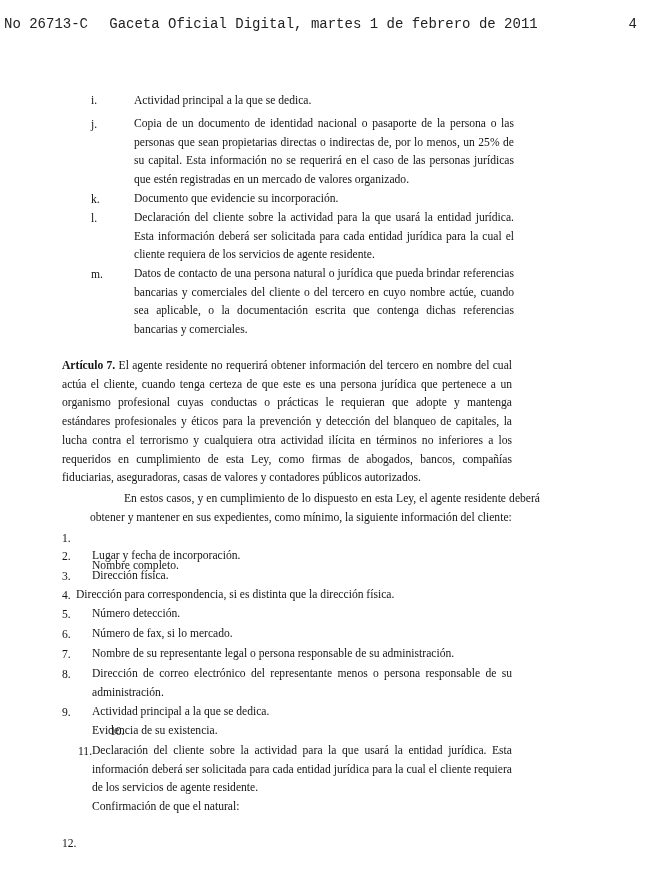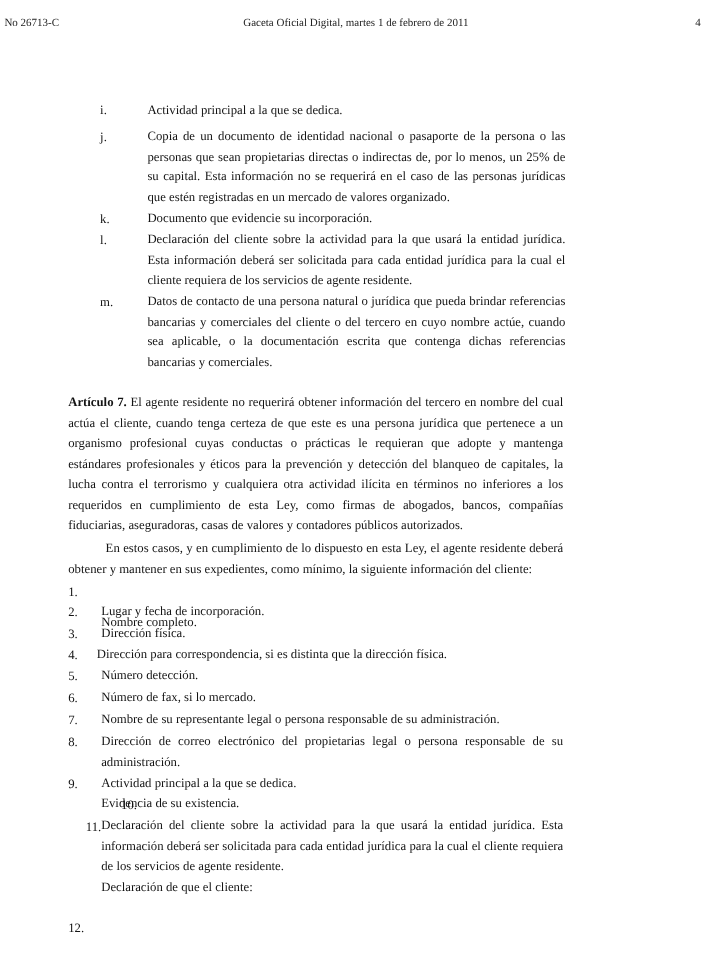--- a/index.html
+++ b/index.html
@@ -1,27 +1,27 @@
 <!DOCTYPE html>
 <html><head>
 <meta charset="utf-8">
 <style>
   html, body { margin: 0; padding: 0; background: #ffffff; }
   body { width: 647px; height: 880px; position: relative; overflow: hidden; color: #111; }
-  .hdr { position: absolute; top: 16px; font-family: Liberation Serif, serif; font-size: 10px; color: #222; }
+  .hdr { position: absolute; top: 16px; font-family: Liberation Mono, monospace; font-size: 14px; color: #222; }
   .hdr-left { left: 4px; }
   .hdr-center { left: 0; width: 647px; text-align: center; }
   .hdr-right { right: 10px; }
   .doc { font-family: "Liberation Serif", serif; font-size: 11.6px; color: #141414; }
   .item { position: absolute; }
   .mark { position: absolute; }
   .txt { position: absolute; line-height: 18.5px; text-align: justify; }
   .para { position: absolute; left: 62px; width: 450px; line-height: 18.7px; text-align: justify; }
   .bold { font-weight: bold; }
-  .indent { text-indent: 34px; }
+  .indent { text-indent: 34px; margin-left: 28px; }
 </style>
 </head>
 <body>
 
 <div class="hdr hdr-left">No 26713-C</div>
 <div class="hdr hdr-center">Gaceta Oficial Digital, martes 1 de febrero de 2011</div>
 <div class="hdr hdr-right">4</div>
 
 <div class="doc">
 
@@ -57,48 +57,48 @@
   <div class="item">
     <span class="mark" style="left:62px; top:550px;">2.</span>
     <span class="txt" style="left:92px; top:547px; width:420px;">Lugar y fecha de incorporación.</span>
   </div>
   <div class="item">
     <span class="mark" style="left:62px; top:570px;">3.</span>
     <span class="txt" style="left:92px; top:567px; width:420px;">Dirección física.</span>
   </div>
   <div class="item">
     <span class="mark" style="left:62px; top:589px;">4.</span>
-    <span class="txt" style="left:88px; top:586px; width:420px;">Dirección para correspondencia, si es distinta que la dirección física.</span>
+    <span class="txt" style="left:76px; top:586px; width:420px;">Dirección para correspondencia, si es distinta que la dirección física.</span>
   </div>
   <div class="item">
     <span class="mark" style="left:62px; top:608px;">5.</span>
     <span class="txt" style="left:92px; top:605px; width:420px;">Número detección.</span>
   </div>
   <div class="item">
     <span class="mark" style="left:62px; top:628px;">6.</span>
     <span class="txt" style="left:92px; top:625px; width:420px;">Número de fax, si lo mercado.</span>
   </div>
   <div class="item">
     <span class="mark" style="left:62px; top:648px;">7.</span>
     <span class="txt" style="left:92px; top:645px; width:420px;">Nombre de su representante legal o persona responsable de su administración.</span>
   </div>
   <div class="item">
     <span class="mark" style="left:62px; top:668px;">8.</span>
-    <span class="txt" style="left:92px; top:665px; width:420px;">Dirección de correo electrónico del propietarias legal o persona responsable de su administración.</span>
+    <span class="txt" style="left:92px; top:665px; width:420px;">Dirección de correo electrónico del representante menos o persona responsable de su administración.</span>
   </div>
   <div class="item">
     <span class="mark" style="left:62px; top:706px;">9.</span>
     <span class="txt" style="left:92px; top:703px; width:420px;">Actividad principal a la que se dedica.</span>
   </div>
   <div class="item">
     <span class="mark" style="left:62px; top:725px;margin-left:48px;">10.</span>
     <span class="txt" style="left:92px; top:722px; width:420px;font-family:Liberation Serif, serif;">Evidencia de su existencia.</span>
   </div>
   <div class="item">
     <span class="mark" style="left:62px; top:745px;margin-left:16px;">11.</span>
     <span class="txt" style="left:92px; top:742px; width:420px;">Declaración del cliente sobre la actividad para la que usará la entidad jurídica. Esta información deberá ser solicitada para cada entidad jurídica para la cual el cliente requiera de los servicios de agente residente.</span>
   </div>
   <div class="item">
     <span class="mark" style="left:62px; top:801px;margin-top:36px;">12.</span>
-    <span class="txt" style="left:92px; top:798px; width:420px;">Declaración de que el cliente:</span>
+    <span class="txt" style="left:92px; top:798px; width:420px;">Confirmación de que el natural:</span>
   </div>
 
 </div>
 
 </body></html>

